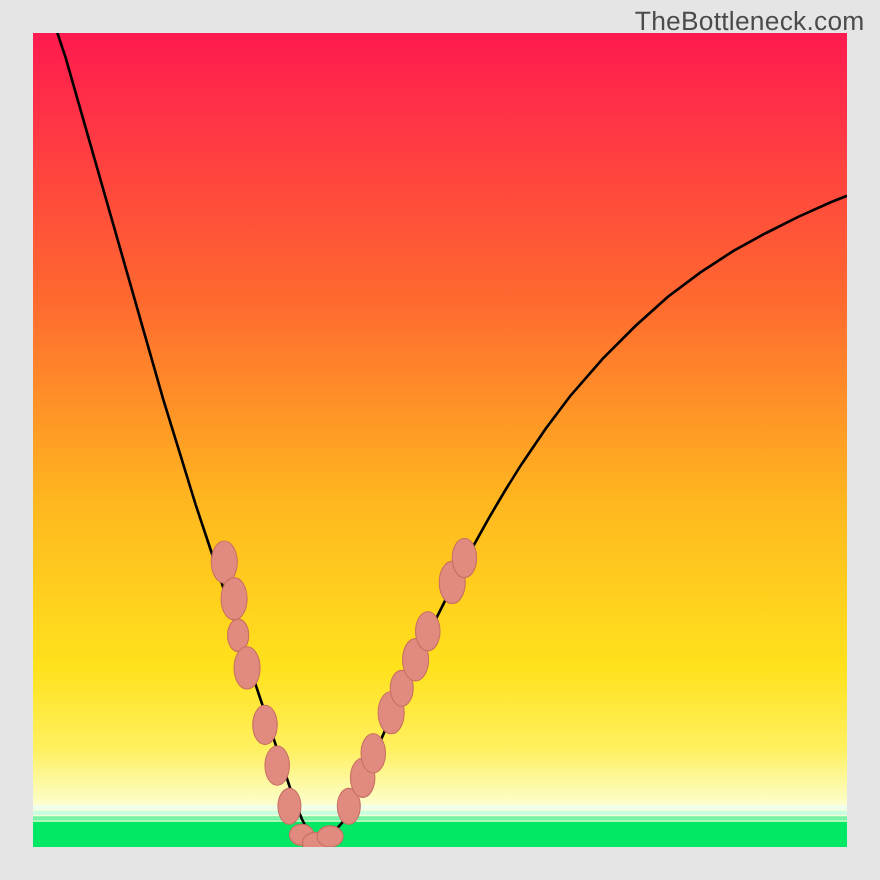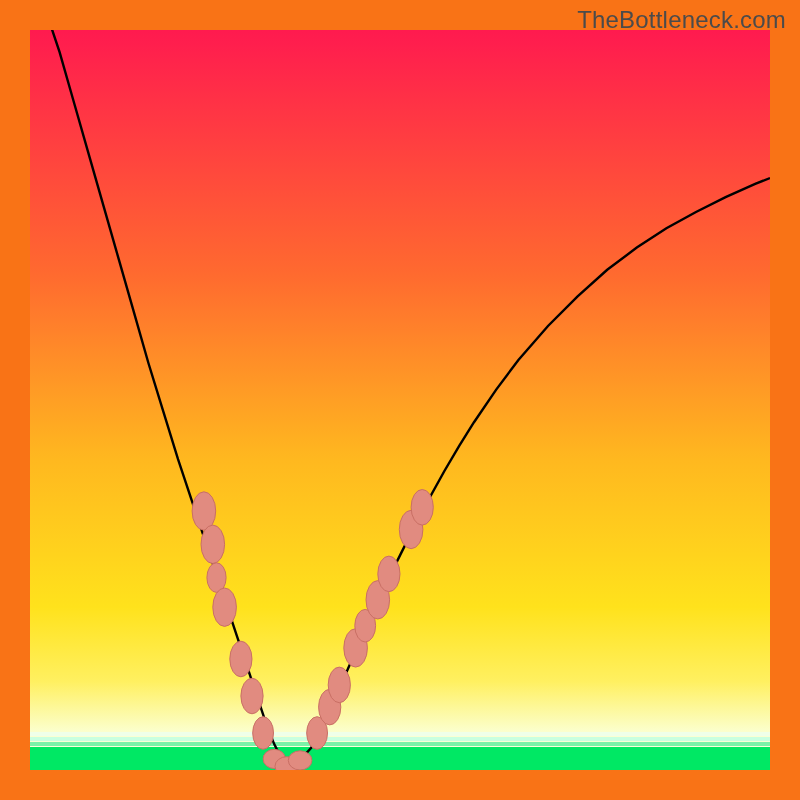--- a/index.html
+++ b/index.html
@@ -8,21 +8,21 @@
     width: 800px;
     height: 800px;
     background: #000;
     overflow: hidden;
     font-family: Arial, Helvetica, sans-serif;
   }
   .frame {
     position: absolute;
     left: 0; top: 0;
     width: 800px; height: 800px;
-    background: #f97316;
+    background: #e5e5e5;
   }
   .plot-area {
     position: absolute;
     left: 30px;
     top: 30px;
     width: 740px;
     height: 740px;
     
   }
   .watermark {

